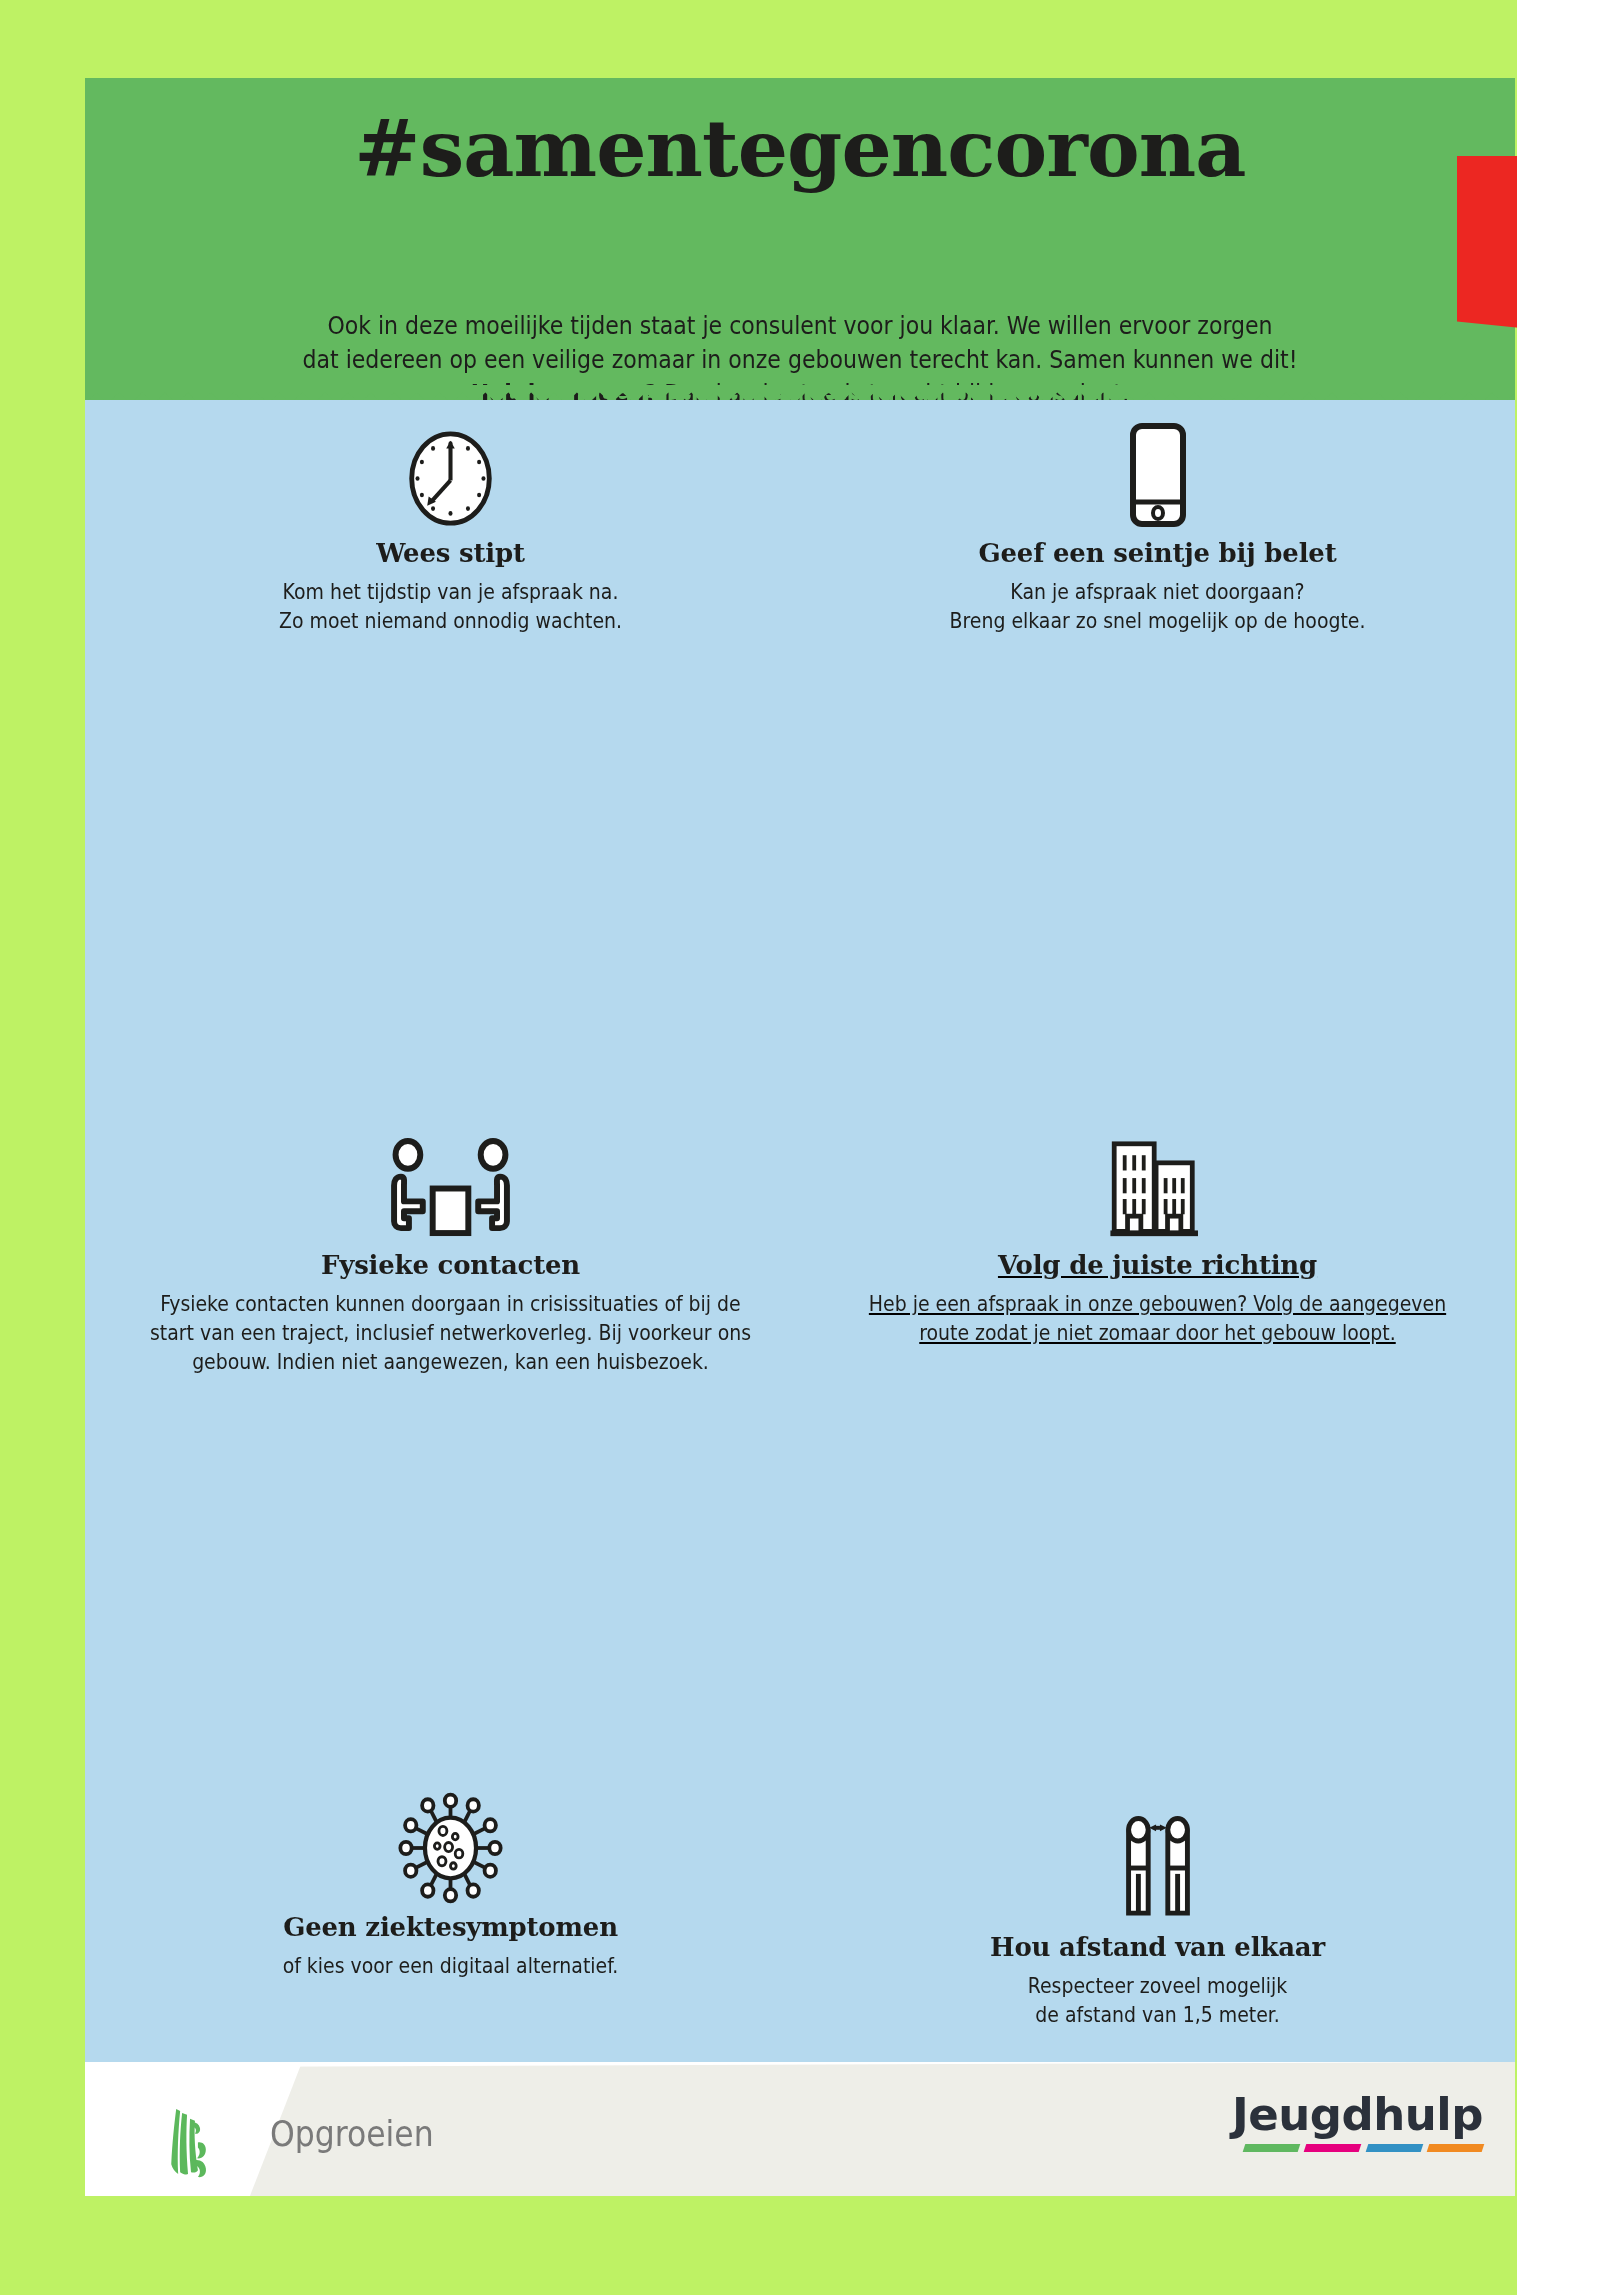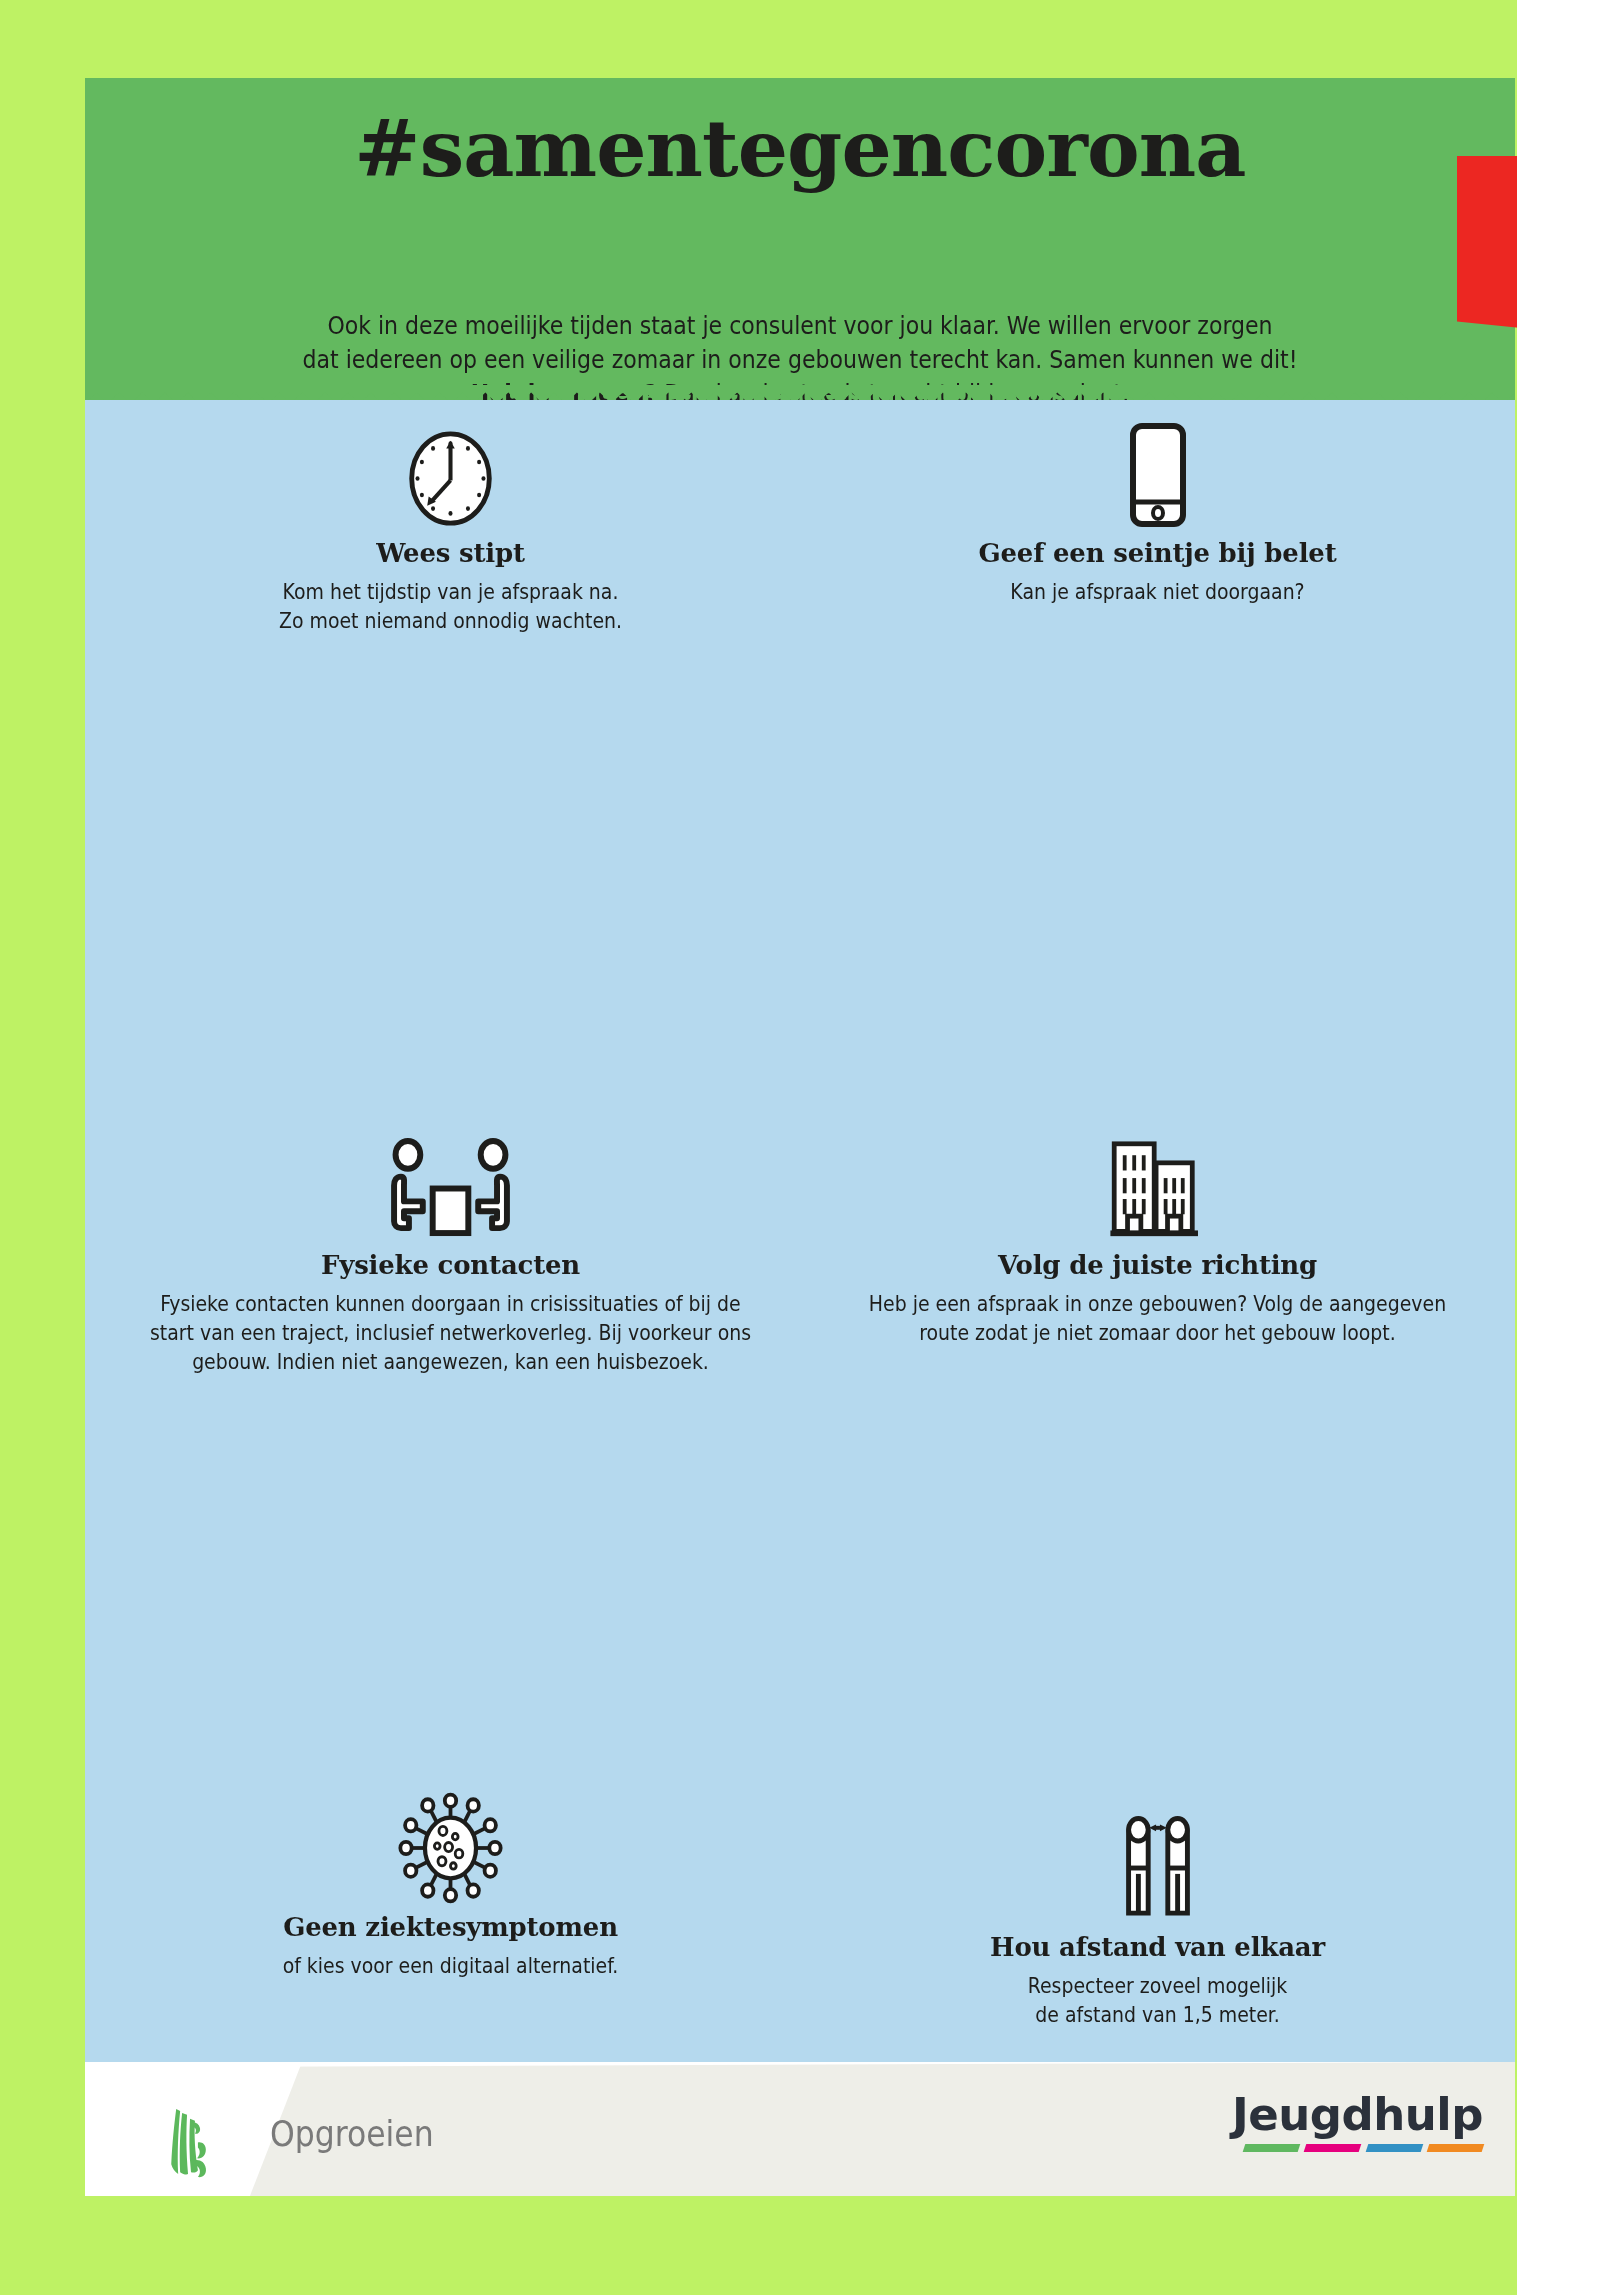--- a/index.html
+++ b/index.html
@@ -217,20 +217,21 @@
         <div class="icon-wrap" style="height:111px;">
           <svg width="60" height="104" viewBox="0 0 60 104">
             <rect x="5" y="3" width="50" height="98" rx="9" ry="9" fill="#fff" stroke="#1d1d1b" stroke-width="6"></rect>
             <path d="M7 79 H53" stroke="#1d1d1b" stroke-width="5"></path>
             <ellipse cx="30" cy="90" rx="5" ry="6" fill="#fff" stroke="#1d1d1b" stroke-width="4"></ellipse>
           </svg>
         </div>
         <div class="card-title">Geef een seintje bij belet</div>
         <div class="card-body">
           <div>Kan je afspraak niet doorgaan?</div>
+          <div>Breng elkaar zo snel mogelijk op de hoogte.</div>
         </div>
       </div>
     </div>
 
     <div class="row" style="height:333px;">
 
       <div class="cell left" style="top:379px;">
         <div class="icon-wrap" style="height:106px;">
           <svg width="153" height="99" viewBox="0 0 150 100">
 
@@ -246,21 +247,21 @@
           </svg>
         </div>
         <div class="card-title">Fysieke contacten</div>
         <div class="card-body wide">
           <div>Fysieke contacten kunnen doorgaan in crisissituaties of bij de</div>
           <div>start van een traject, inclusief netwerkoverleg. Bij voorkeur ons</div>
           <div>gebouw. Indien niet aangewezen, kan een huisbezoek.</div>
         </div>
       </div>
 
-      <div class="cell right" style="top:379px;">
+      <div class="cell right" style="top:379px;text-decoration:underline;">
         <div class="icon-wrap" style="height:106px;">
           <svg width="106" height="99" viewBox="0 0 110 104">
 
             <rect x="9" y="4" width="42" height="92" fill="#fff" stroke="#1d1d1b" stroke-width="5"></rect>
             <g fill="#1d1d1b">
               <rect x="18" y="16" width="4" height="16"></rect>
               <rect x="28" y="16" width="4" height="16"></rect>
               <rect x="38" y="16" width="4" height="16"></rect>
               <rect x="18" y="40" width="4" height="16"></rect>
               <rect x="28" y="40" width="4" height="16"></rect>

